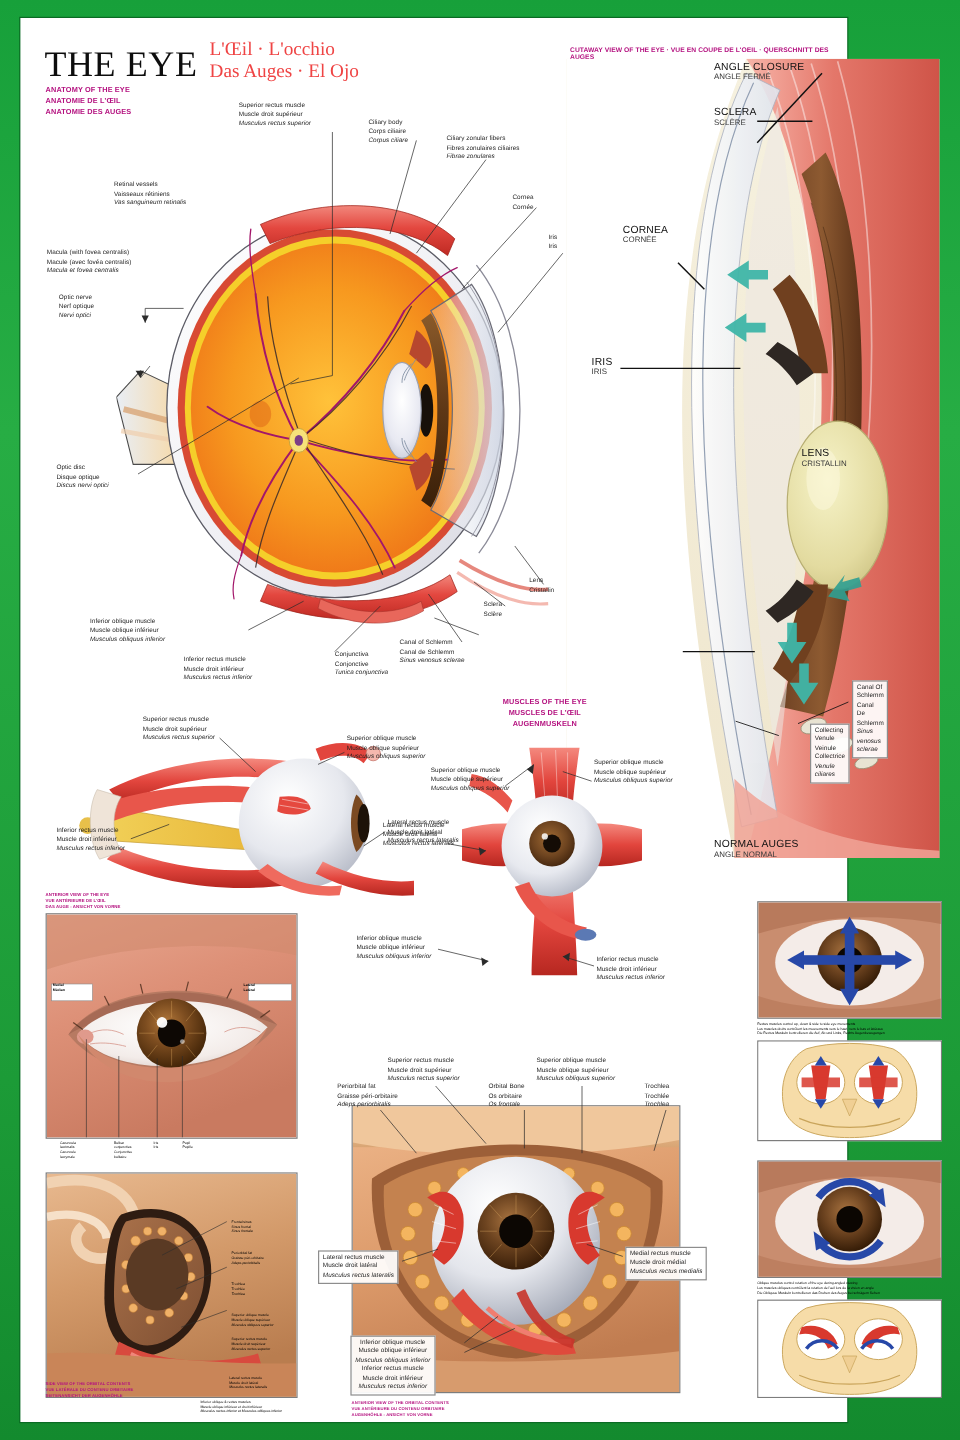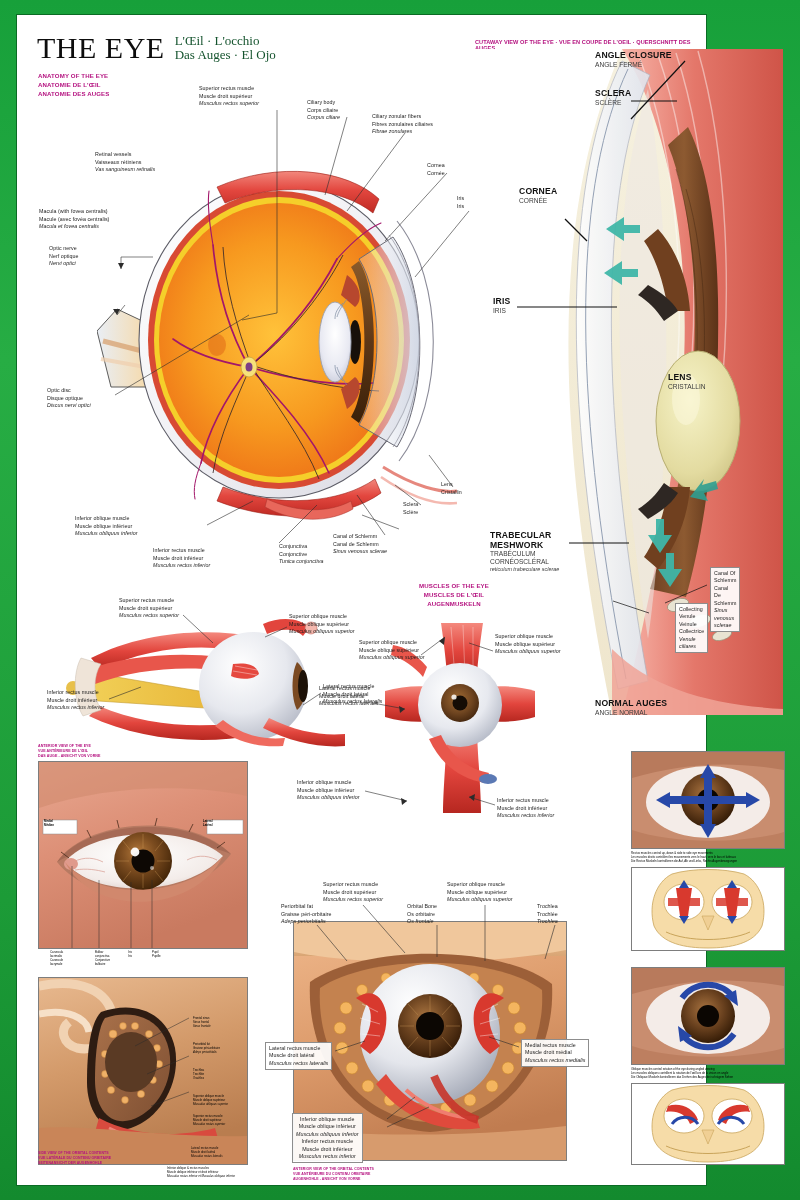--- a/index.html
+++ b/index.html
@@ -18,28 +18,28 @@
   
   .lbl{font-size:5.3px;line-height:1.42;color:#1c1c1c;letter-spacing:.01em;}
   .lbl i{font-style:italic;}
   .lbl.c{text-align:center;}
   .vtiny{font-size:2.9px;line-height:1.35;}
   .callout{background:rgba(255,255,255,.93);border:.5px solid #8d8d8d;padding:1.5px 3px;}
   
   #title-block{left:20px;top:18px;}
   #main-title{font-family:"Liberation Serif", serif;font-size:30px;letter-spacing:.5px;
               color:#0d0d0d;line-height:1;}
-  #subtitle{font-family:"Liberation Serif", serif;font-size:13px;color:#14532d;line-height:1.12;}
+  #subtitle{font-family:"Liberation Serif", serif;font-size:16px;color:#ef4444;line-height:1.12;}
   
   .sec-hd{font-size:6.1px;font-weight:bold;color:#b4117f;line-height:1.5;letter-spacing:.02em;}
   .sec-hd.c{text-align:center;}
   .cut-hd{font-size:5.6px;font-weight:bold;color:#b4117f;letter-spacing:.01em;}
   
   .big-lbl{color:#111;}
-  .big-lbl .l1{font-size:8.6px;font-weight:bold;line-height:1.12;letter-spacing:.02em;}
+  .big-lbl .l1{font-size:8.6px;font-weight:normal;line-height:1.12;letter-spacing:.02em;}
   .big-lbl .l2{font-size:6.6px;color:#3a3a3a;line-height:1.2;}
   .big-lbl .l3{font-size:5.4px;font-style:italic;color:#3a3a3a;line-height:1.2;}
   
   .panelbox{position:absolute;border:1px solid #7d7d7d;overflow:hidden;background:#fff;}
   svg{display:block;}
 </style>
 </head>
 <body>
 
 <div id="poster">
@@ -385,27 +385,20 @@
     <div class="l1">CORNEA</div>
     <div class="l2">CORNÉE</div>
   </div>
   <div class="abs big-lbl" style="left:476px;top:282px;">
     <div class="l1">IRIS</div>
     <div class="l2">IRIS</div>
   </div>
   <div class="abs big-lbl" style="left:651px;top:358px;">
     <div class="l1">LENS</div>
     <div class="l2">CRISTALLIN</div>
-  </div>
-  <div class="abs big-lbl" style="left:473px;top:516px;width:110px;">
-    <div class="l1">TRABECULAR</div>
-    <div class="l1">MESHWORK</div>
-    <div class="l2">TRABÉCULUM</div>
-    <div class="l2">CORNÉOSCLÉRAL</div>
-    <div class="l3">reticulum trabeculare sclerae</div>
   </div>
   <div class="abs big-lbl" style="left:578px;top:684px;">
     <div class="l1">NORMAL AUGES</div>
     <div class="l2">ANGLE NORMAL</div>
   </div>
 
   <div class="abs lbl callout" style="left:693px;top:552px;">
     <div>Canal Of Schlemm</div>
     <div>Canal De Schlemm</div>
     <div><i>Sinus venosus sclerae</i></div>

